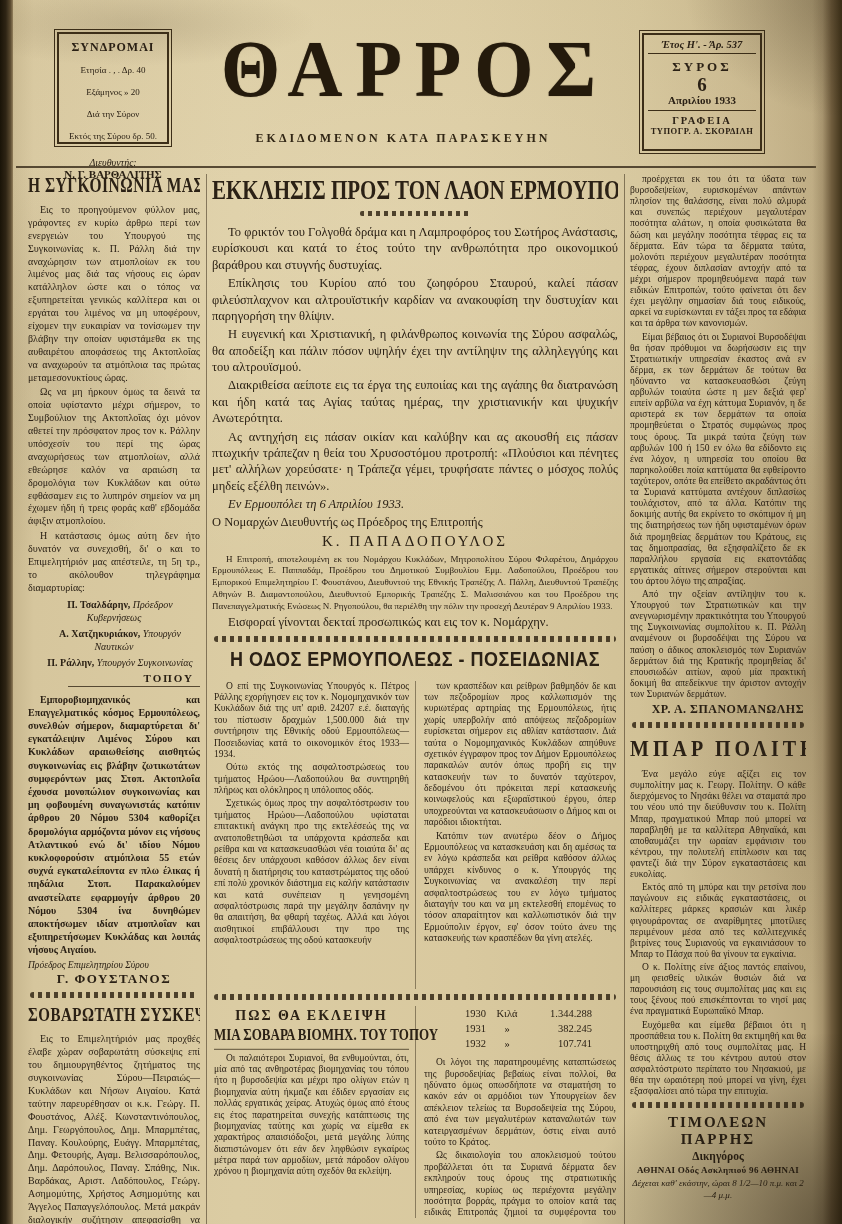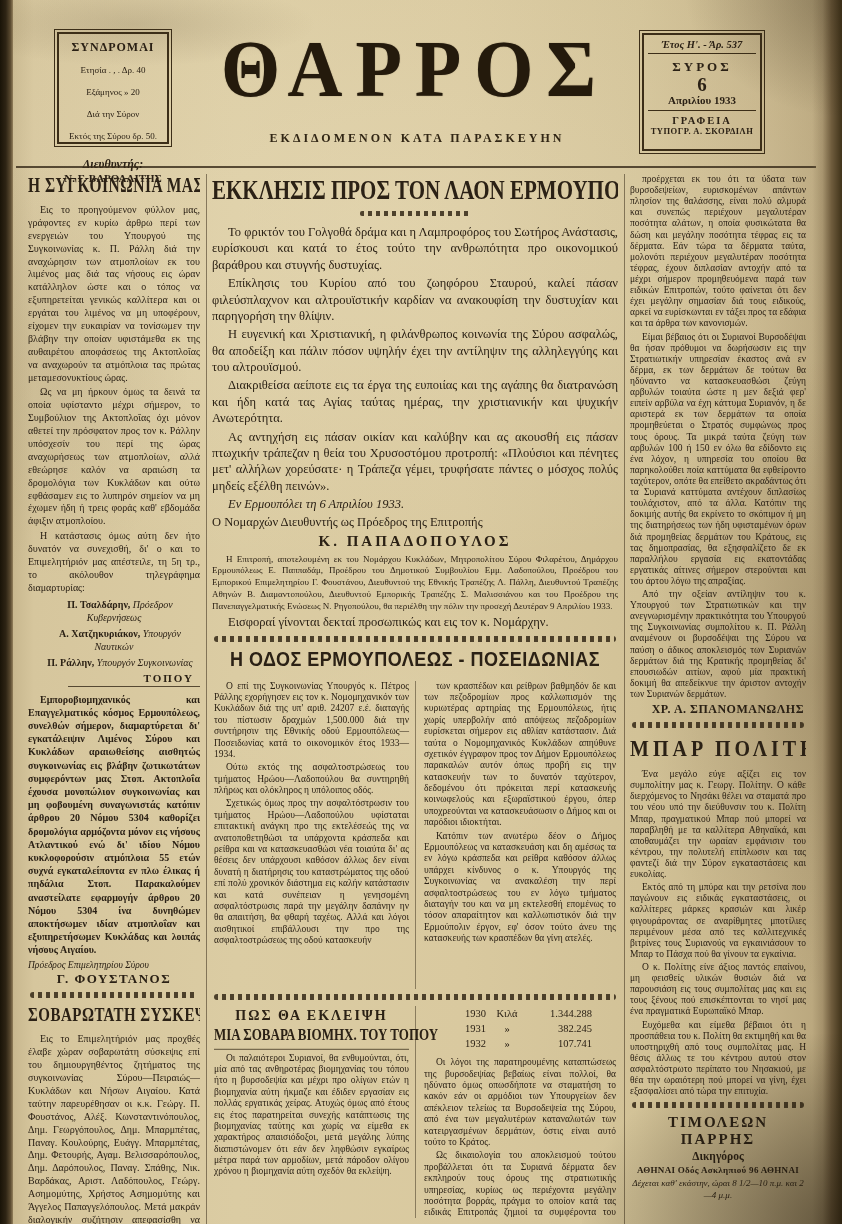--- a/index.html
+++ b/index.html
@@ -22,26 +22,26 @@
     background:radial-gradient(ellipse at 105% 105%, rgba(30,22,10,.6), rgba(30,22,10,0) 72%);}
   .corner-tr{position:absolute;right:0;top:0;width:160px;height:120px;
     background:radial-gradient(ellipse at 110% -10%, rgba(40,30,14,.35), rgba(40,30,14,0) 70%);}
 
   
   .subbox{position:absolute;left:57px;top:32px;width:112px;height:112px;
     border:2px solid #3c2e18;outline:1px solid #3c2e18;outline-offset:2px;
     text-align:center;padding-top:6px;box-sizing:border-box;}
   .subbox-title{font-weight:700;font-size:12px;letter-spacing:1px;}
   .subline{font-size:9px;line-height:1.45;}
-  .sub-director-label{font-style:italic;font-size:12px;margin-top:14px;font-weight:bold;}
+  .sub-director-label{font-style:italic;font-size:10px;margin-top:14px;}
   .sub-director{font-weight:700;font-size:11px;}
   .nptitle{position:absolute;left:185px;top:24px;width:460px;text-align:center;
     font-weight:700;font-size:76px;letter-spacing:13px;color:#241a0c;
     transform:scaleY(1.05);transform-origin:center top;text-shadow:0 0 1px rgba(36,26,12,.55);}
-  .npsubtitle{position:absolute;left:187px;top:131px;width:460px;text-align:center;
+  .npsubtitle{position:absolute;left:173px;top:131px;width:460px;text-align:center;
     font-weight:700;font-size:12px;letter-spacing:3px;color:#31261545;color:#312615;}
   .issuebox{position:absolute;left:642px;top:33px;width:120px;height:118px;
     border:2px solid #3c2e18;outline:1px solid #3c2e18;outline-offset:2px;
     text-align:center;box-sizing:border-box;padding-top:4px;}
   .issue-line{font-style:italic;font-weight:700;font-size:10.5px;
     border-bottom:1px solid #3c2e18;padding-bottom:3px;margin:0 4px 5px;}
   .issue-place{font-weight:700;font-size:13px;letter-spacing:3px;}
   .issue-day{font-weight:700;font-size:19px;line-height:1;}
   .issue-date{font-weight:700;font-size:11px;border-bottom:1px solid #3c2e18;
     padding-bottom:4px;margin:0 4px 4px;}
@@ -75,21 +75,21 @@
   .tg-body p{font-weight:700;font-size:10px;line-height:1.32;}
   .sig-role{text-align:left;font-style:italic;font-size:9.5px;margin-top:4px;}
   .sig-name{text-align:center;font-weight:700;font-size:13px;letter-spacing:1.5px;margin:1px 0 3px;}
 
   
   .appeal-headline{font-weight:800;font-size:21px;text-align:center;white-space:nowrap;
     letter-spacing:0px;transform:scaleY(1.3);transform-origin:center top;margin:0 0 12px;}
   .appeal p{font-size:12.5px;line-height:1.31;text-indent:16px;}
   .dateline{font-size:10.5px;font-style:italic;margin:4px 0 1px;text-indent:10px;text-align:left !important;}
   .signer-role{text-align:right;font-size:11px;text-indent:0 !important;margin-top:2px;}
-  .signer-name{text-align:center;font-weight:700;font-size:15px;letter-spacing:3px;margin:2px 0 4px;}
+  .signer-name{text-align:center;font-weight:400;font-size:15px;letter-spacing:3px;margin:2px 0 4px;}
   .committee p{font-size:9px;line-height:1.3;text-indent:14px;}
   .footnote{font-size:10.5px;margin:5px 0 1px;text-indent:10px;}
   .road-headline{font-family:"Liberation Sans",sans-serif;font-weight:700;font-size:18px;
     text-align:center;letter-spacing:.5px;margin:3px 0 8px;transform:scaleY(1.1);transform-origin:center top;}
   .twocol{display:flex;overflow:hidden;}
   .road .twocol{height:308px;margin-top:12px;}
   .sub{width:50%;box-sizing:border-box;padding:0 6px 0 2px;}
   .sub.rightsub{border-left:1px solid rgba(58,45,26,.5);padding:0 2px 0 8px;}
   .sub p{font-size:9.5px;line-height:1.2;text-indent:12px;}
   .industry .twocol{height:212px;}

